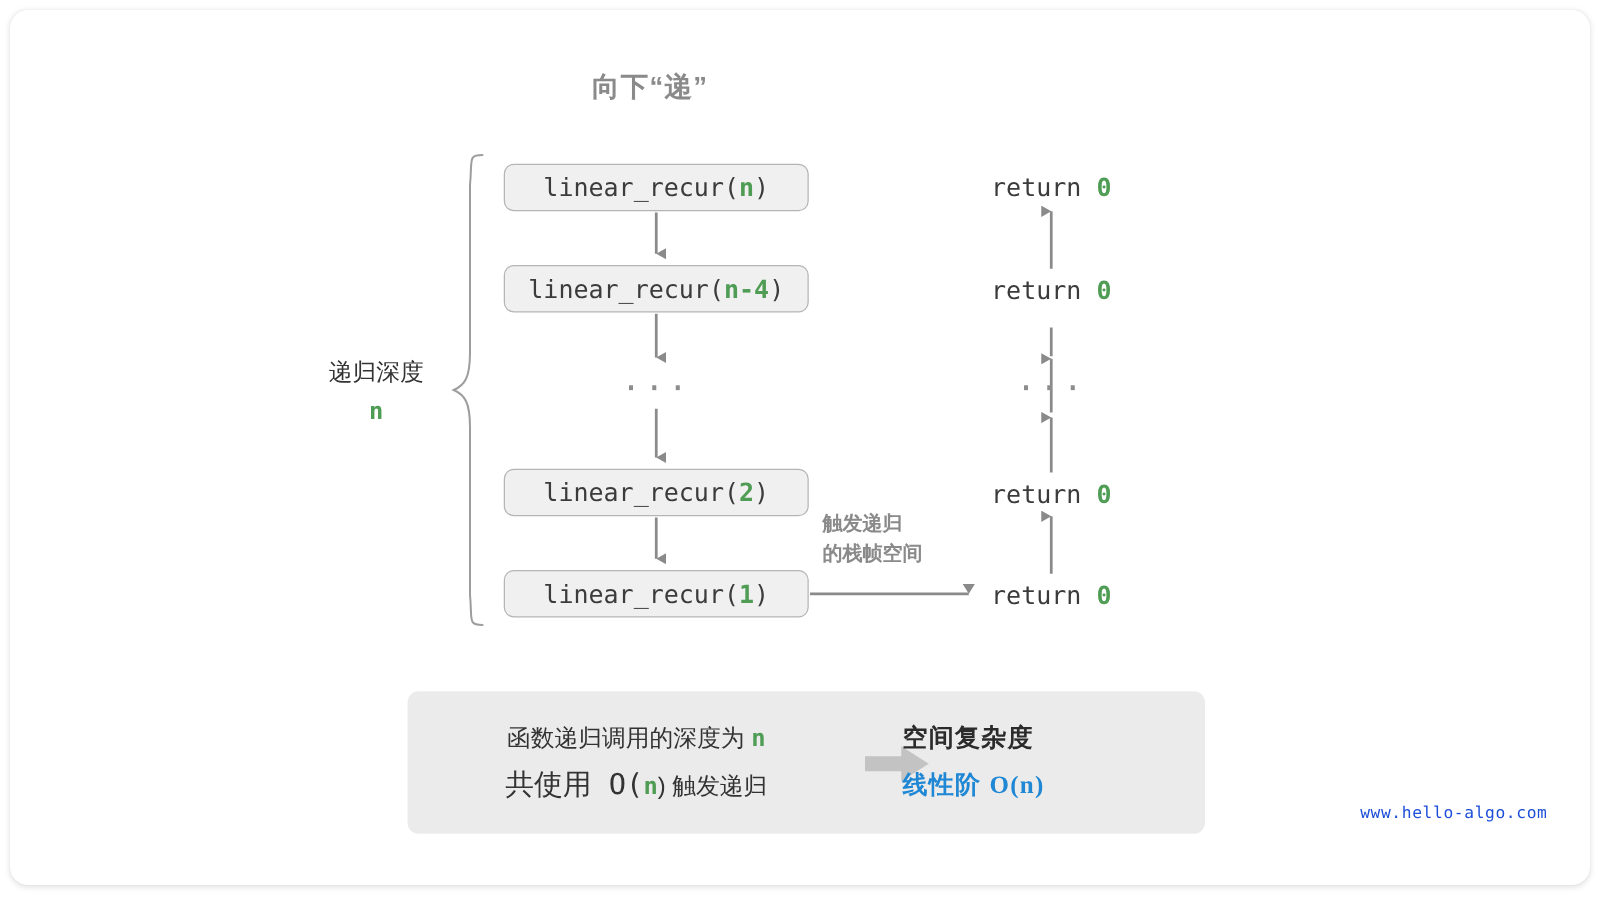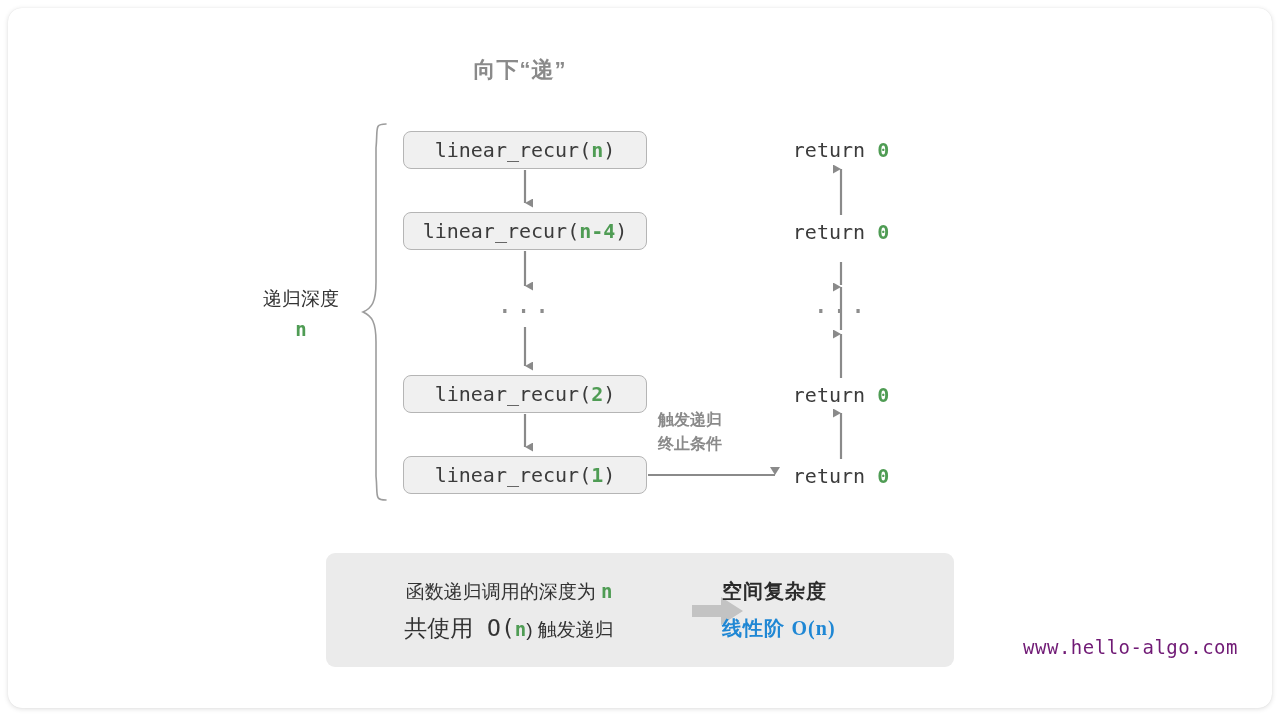--- a/index.html
+++ b/index.html
@@ -113,20 +113,21 @@
 
   
   #summary {
     position: absolute;
     left: 326px;
     top: 553px;
     width: 628px;
     height: 114px;
     background: #ebebeb;
     border-radius: 9px;
+    padding-left: 10px;
   }
   .sum-left {
     position: absolute;
     left: 18px;
     top: 20px;
     width: 330px;
     text-align: center;
     font-size: 19px;
     color: #333333;
     line-height: 37px;
@@ -165,22 +166,22 @@
   .sum-right .value .mono {
     font-family: Liberation Serif, serif;
   }
 
   
   #watermark {
     position: absolute;
     right: 42px;
     bottom: 22px;
     font-family: "DejaVu Sans Mono", "Liberation Mono", monospace;
-    font-size: 19px;
-    color: #701a75;
+    font-size: 13px;
+    color: #1d4ed8;
     letter-spacing: 0.5px;
     white-space: nowrap;
   }
   svg { overflow: visible; }
 </style>
 </head>
 <body>
 
 <div id="card"></div>
 
@@ -271,21 +272,21 @@
     <span class="val">0</span>
   </div>
 
   <div class="ret" style="left:841px; top:464px;">
     <span>return</span>
     <span class="val">0</span>
   </div>
 
   <div class="note" style="left:658px; top:408px;">
     <div>触发递归</div>
-    <div>终止条件</div>
+    <div>的栈帧空间</div>
   </div>
 
   <div id="summary">
 
     <div class="sum-left">
       <div>
         <span>函数递归调用的深度为 </span><span class="n">n</span>
       </div>
       <div>
         <span class="mono">共使用 O(</span><span class="n">n</span><span>) 触发递归</span>

